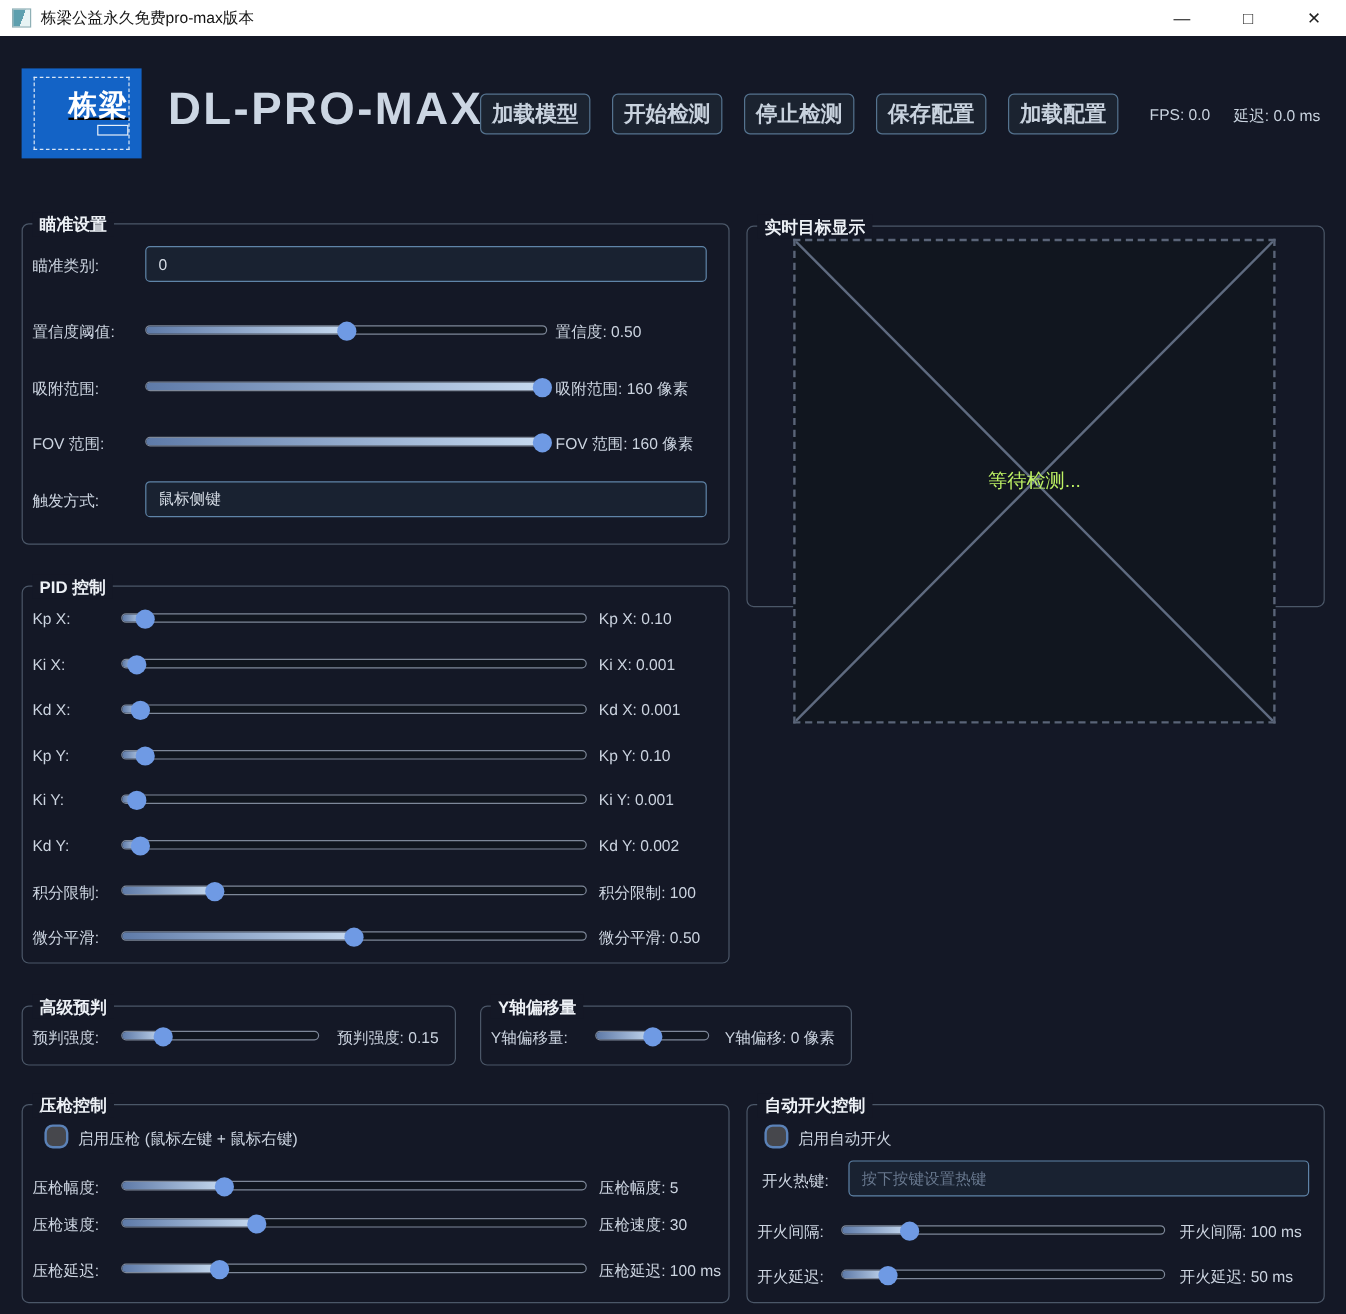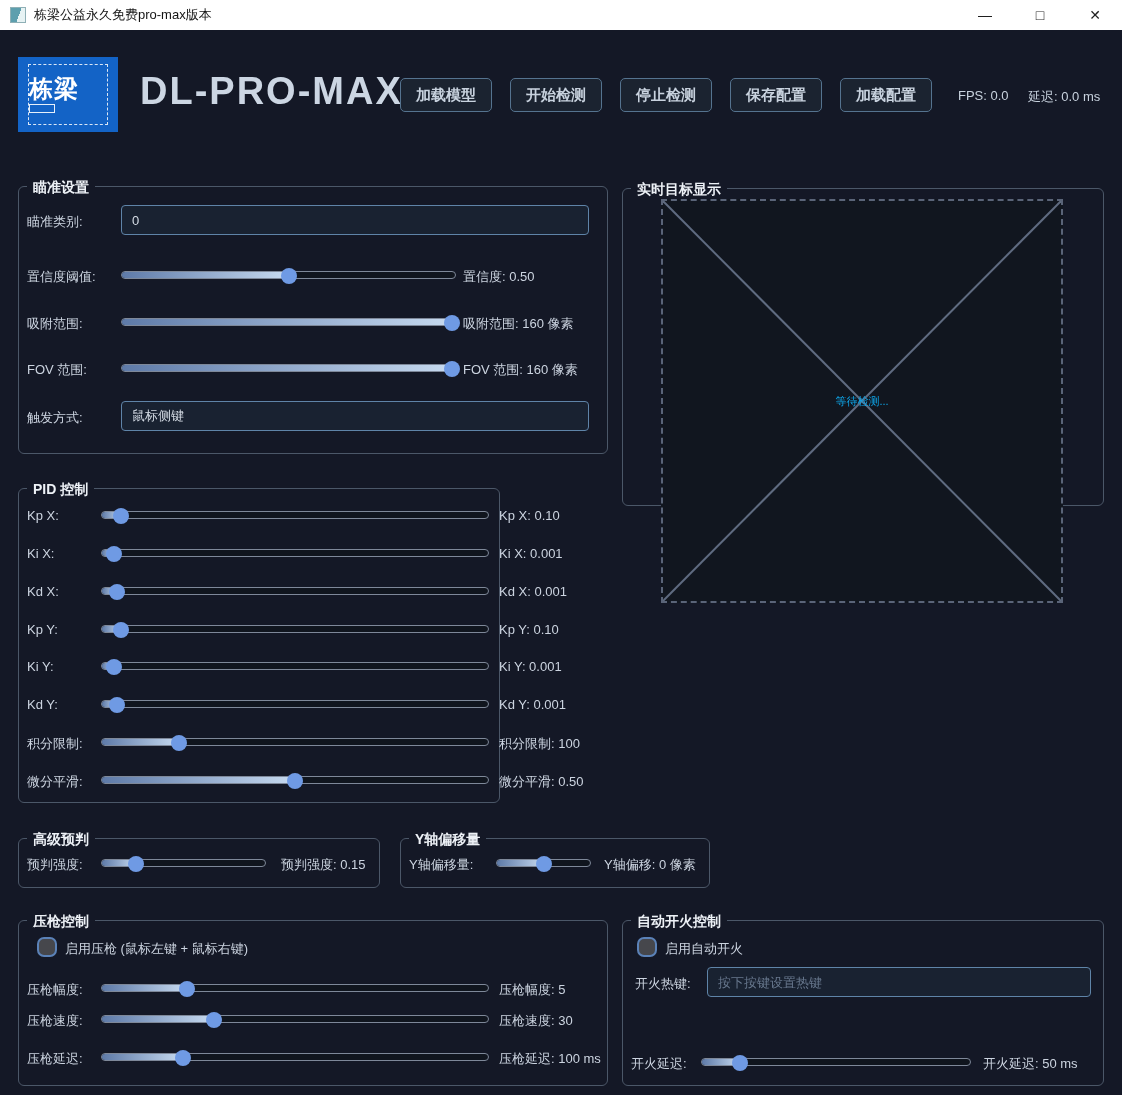--- a/index.html
+++ b/index.html
@@ -16,41 +16,41 @@
   .wctrl{position:absolute;top:0;width:46px;height:30px;display:flex;align-items:center;justify-content:center;
          font-size:14px;color:#1f1f1f;cursor:pointer;}
   #wmin{left:962px}#wmax{left:1017px}#wclose{left:1072px}
 
   
   .app{position:absolute;top:30px;left:0;width:1122px;height:1065px;}
 
   .logo{position:absolute;left:18px;top:27px;width:100px;height:75px;background:#1363c6;
         display:flex;align-items:center;justify-content:center;}
   .logo-frame{width:78px;height:59px;border:1px dashed rgba(255,255,255,.85);
-        display:flex;flex-direction:column;align-items:flex-start;justify-content:center;}
+        display:flex;flex-direction:column;align-items:flex-end;justify-content:center;text-decoration:underline;}
   .logo-text{color:#fff;font-size:24px;font-weight:bold;line-height:1;letter-spacing:1px;}
   .logo-sub{margin-top:3px;width:26px;height:9px;border:1px solid rgba(255,255,255,.9);box-sizing:border-box;}
 
   .apptitle{position:absolute;left:140px;top:40px;font-size:38px;font-weight:bold;color:#ccd6e3;letter-spacing:2px;}
 
   .hbtn{position:absolute;top:48px;width:92px;height:34px;box-sizing:border-box;
         background:#1b2330;border:1px solid #55738f;border-radius:5px;
-        color:#c8d2de;font-size:15px;font-weight:bold;
+        color:#c8d2de;font-size:18px;font-weight:bold;
         display:flex;align-items:center;justify-content:center;cursor:pointer;}
   #btn-load-model{left:400px}#btn-start{left:510px}#btn-stop{left:620px}#btn-save{left:730px}#btn-loadcfg{left:840px}
 
   .stat{position:absolute;top:58px;font-size:13px;color:#c8d2de;white-space:nowrap;}
   #stat-fps{left:958px}#stat-latency{left:1028px}
 
   
   .panel{position:absolute;border:1px solid #4b5768;border-radius:6px;box-sizing:border-box;}
   .ptitle{position:absolute;top:-10px;left:8px;background:#141826;padding:0 6px;
           font-size:14px;font-weight:bold;color:#edf1f6;line-height:20px;white-space:nowrap;}
   #panel-aim{left:18px;top:156px;width:590px;height:268px;}
-  #panel-pid{left:18px;top:458px;width:482px;height:315px;}
+  #panel-pid{left:18px;top:458px;width:590px;height:315px;}
   #panel-pred{left:18px;top:808px;width:362px;height:50px;}
   #panel-yoff{left:400px;top:808px;width:310px;height:50px;}
   #panel-recoil{left:18px;top:890px;width:590px;height:166px;}
   #panel-af{left:622px;top:890px;width:482px;height:166px;}
   #panel-display{left:622px;top:158px;width:482px;height:318px;}
 
   
   .srow{position:absolute;left:0;right:0;height:20px;}
   .slabel{position:absolute;left:8px;top:3px;font-size:13px;color:#ccd4e0;white-space:nowrap;}
   .svalue{position:absolute;top:3px;font-size:13px;color:#ccd4e0;white-space:nowrap;}
@@ -75,21 +75,21 @@
   .flabel{position:absolute;font-size:13px;color:#ccd4e0;white-space:nowrap;}
   .checkbox{position:absolute;width:20px;height:20px;border-radius:7px;box-sizing:border-box;
             border:2px solid #5b82b8;background:#46474c;cursor:pointer;}
   .cblabel{position:absolute;font-size:13px;color:#ccd4e0;white-space:nowrap;}
 
   
   .display-area{position:absolute;left:38px;top:10px;width:402px;height:404px;box-sizing:border-box;
                 border:2px dashed #5a6478;background:#11161f;}
   .cross{position:absolute;left:0;top:0;width:100%;height:100%;}
   .waiting{position:absolute;left:50%;top:50%;transform:translate(-50%,-50%);
-           font-size:11px;color:#0ea5e9;white-space:nowrap;}
+           font-size:16px;color:#bef264;white-space:nowrap;}
 </style>
 </head>
 <body>
 
 <div class="titlebar">
   <div class="wicon"></div>
   <span class="wtitle">栋梁公益永久免费pro-max版本</span>
   <span class="wctrl" id="wmin">—</span>
   <span class="wctrl" id="wmax">□</span>
   <span class="wctrl" id="wclose">✕</span>
@@ -193,21 +193,21 @@
         <div class="shandle" style="left: 3%;"></div>
       </div>
       <span class="svalue">Ki Y: 0.001</span>
     </div>
     <div class="srow" style="top:205px">
       <span class="slabel">Kd Y:</span>
       <div class="strack">
         <div class="sfill" style="width: 4%;"></div>
         <div class="shandle" style="left: 4%;"></div>
       </div>
-      <span class="svalue">Kd Y: 0.001</span>
+      <span class="svalue">Kd Y: 0.002</span>
     </div>
     <div class="srow" style="top:243px">
       <span class="slabel">积分限制:</span>
       <div class="strack">
         <div class="sfill" style="width: 20%;"></div>
         <div class="shandle" style="left: 20%;"></div>
       </div>
       <span class="svalue">积分限制: 100</span>
     </div>
     <div class="srow" style="top:281px">
@@ -278,20 +278,28 @@
 
   <div class="panel p-af" id="panel-af">
     <span class="ptitle">自动开火控制</span>
 
     <div class="checkbox" style="left:14px;top:16px"></div>
     <span class="cblabel" style="left:42px;top:19px">启用自动开火</span>
 
     <span class="flabel" style="left:12px;top:54px">开火热键:</span>
     <input class="tinput" style="left: 84px; top: 46px; width: 384px;" placeholder="按下按键设置热键">
 
+    <div class="srow" style="top:94px">
+      <span class="slabel">开火间隔:</span>
+      <div class="strack">
+        <div class="sfill" style="width: 21%;"></div>
+        <div class="shandle" style="left: 21%;"></div>
+      </div>
+      <span class="svalue">开火间隔: 100 ms</span>
+    </div>
     <div class="srow" style="top:131px">
       <span class="slabel">开火延迟:</span>
       <div class="strack">
         <div class="sfill" style="width: 14%;"></div>
         <div class="shandle" style="left: 14%;"></div>
       </div>
       <span class="svalue">开火延迟: 50 ms</span>
     </div>
   </div>
 

